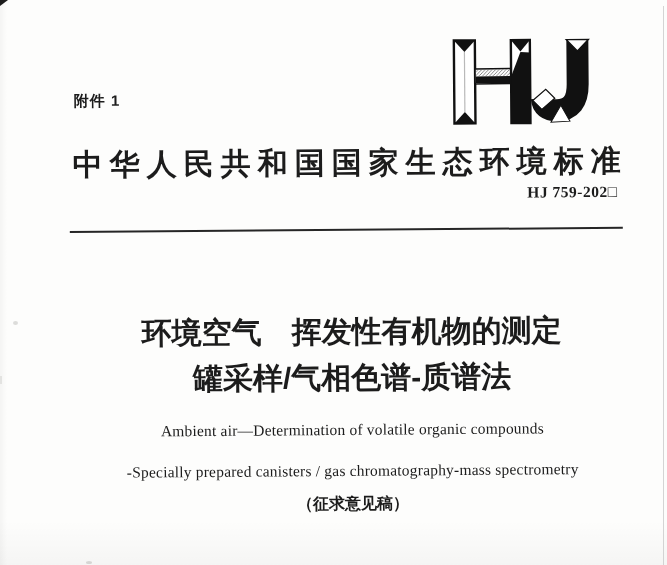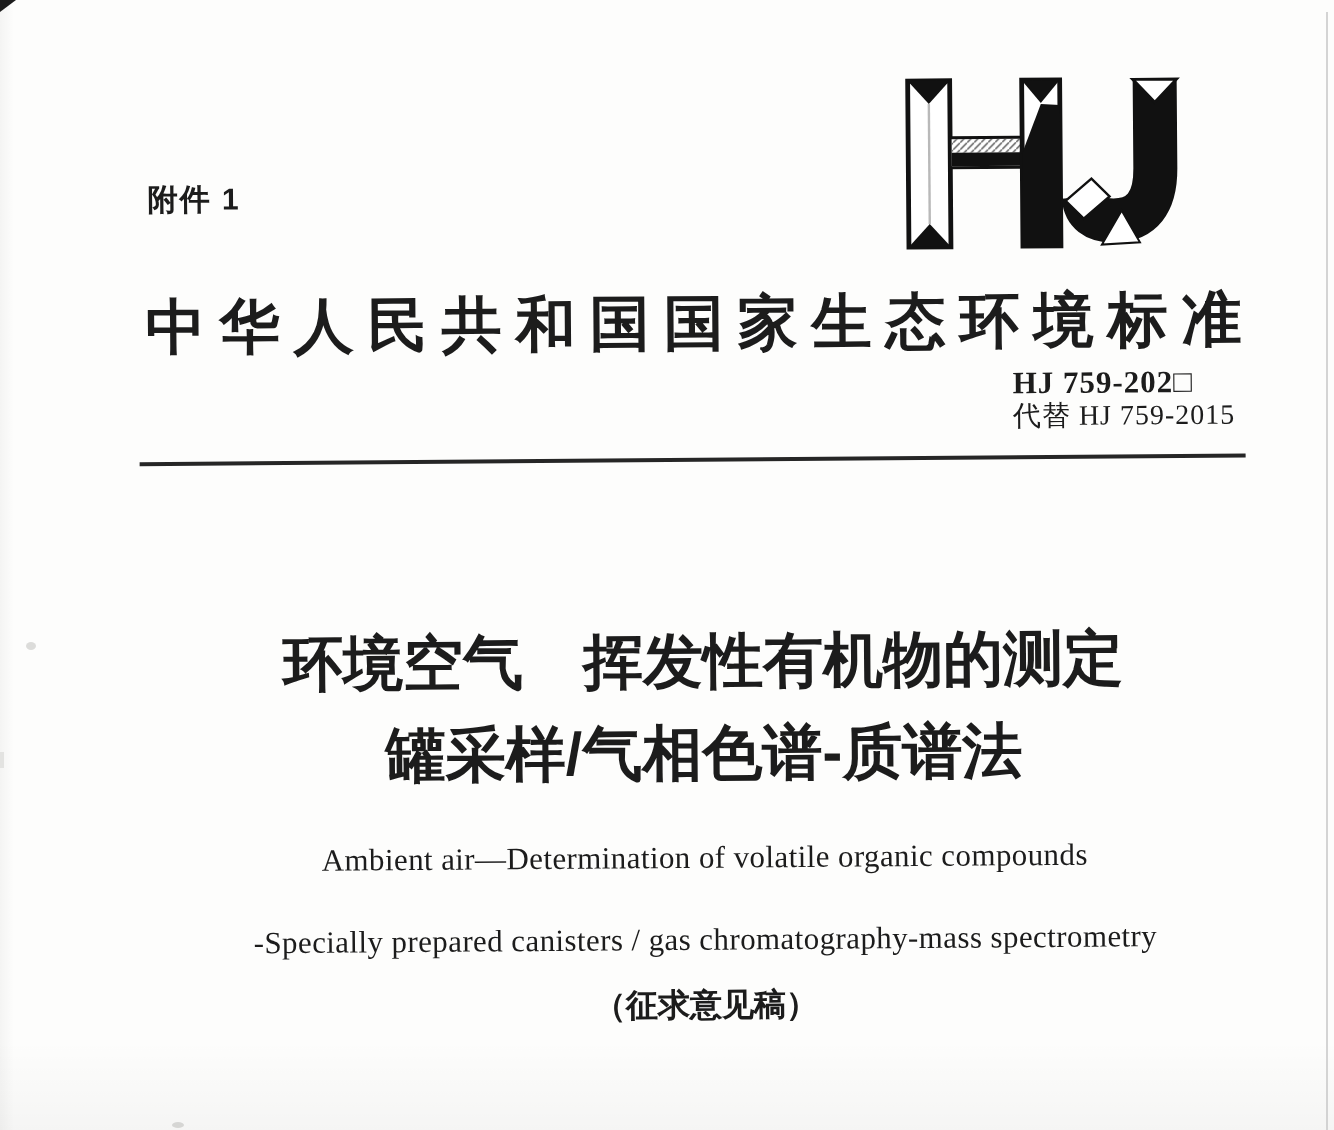--- a/index.html
+++ b/index.html
@@ -133,21 +133,20 @@
         <path d="M118,21.5 L140,21.5 L129,33 Z" fill="#ffffff" stroke="#111" stroke-width="1.4"></path>
         <path d="M84,82 L97,71 L106,80 L93,91 Z" fill="#ffffff" stroke="#111" stroke-width="1.2"></path>
         <path d="M112,87 L102,104 L121,103 Z" fill="#ffffff" stroke="#111" stroke-width="1"></path>
       </g>
     </svg>
 
     <div class="centered heading">中华人民共和国国家生态环境标准</div>
 
     <div class="std-block">
       <div class="std-number">HJ 759-202□</div>
-      <div class="std-replaces">代替 HJ 759-2015</div>
     </div>
 
     <div class="rule"></div>
 
     <div class="centered title-cn title-cn-1">环境空气　挥发性有机物的测定</div>
     <div class="centered title-cn title-cn-2">罐采样/气相色谱-质谱法</div>
 
     <div class="centered title-en title-en-1">Ambient air—Determination of volatile organic compounds</div>
     <div class="centered title-en title-en-2">-Specially prepared canisters / gas chromatography-mass spectrometry</div>
 

